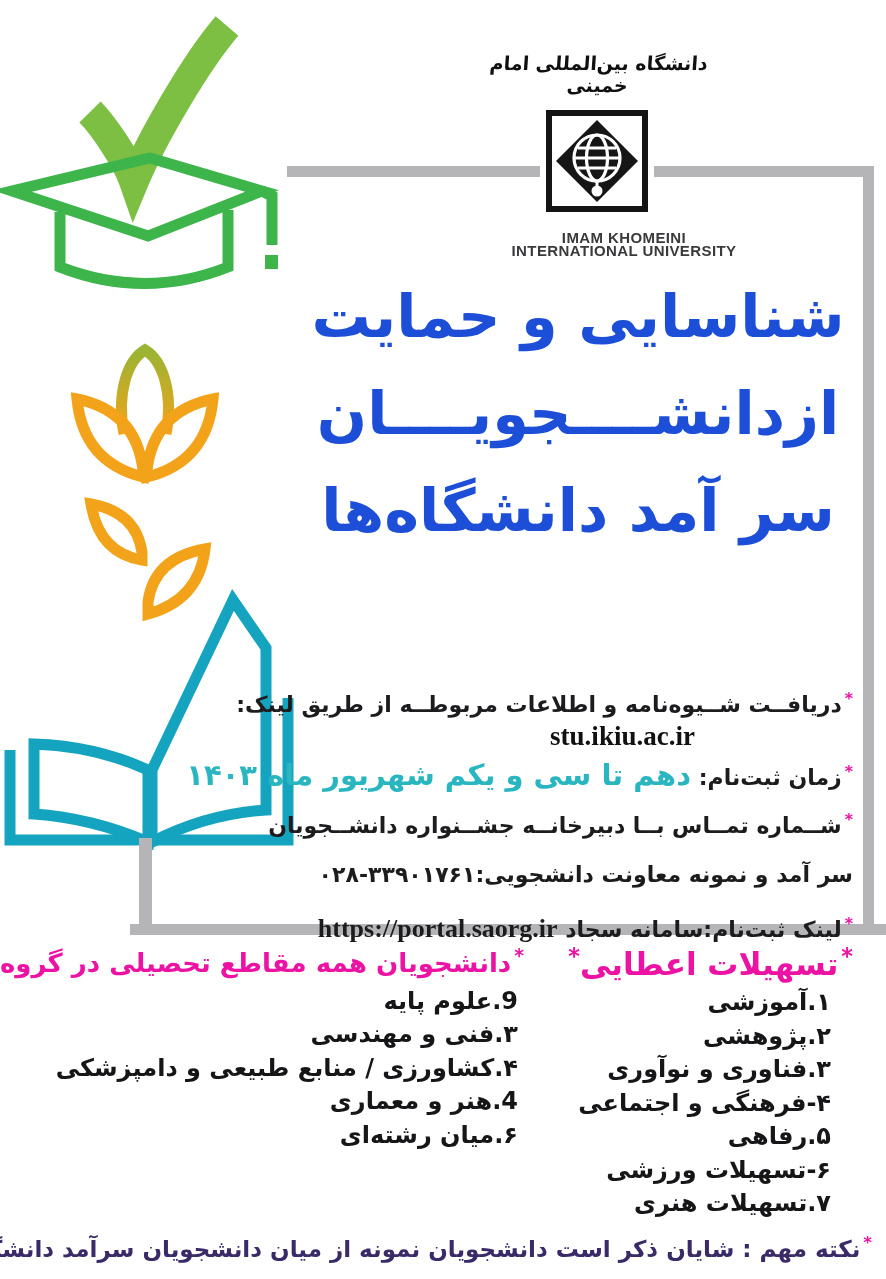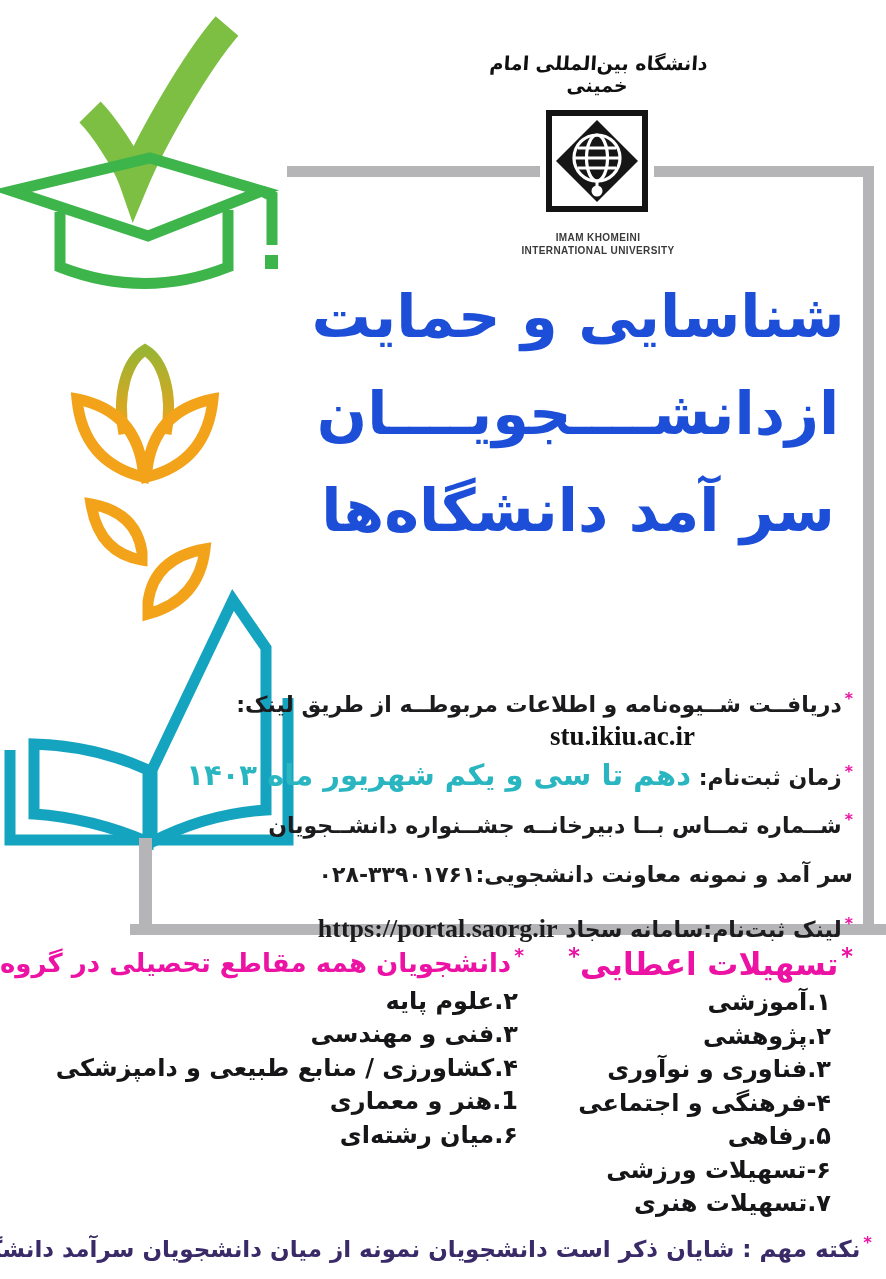--- a/index.html
+++ b/index.html
@@ -14,22 +14,22 @@
 
   .illustration { position:absolute; left:0; top:0; }
 
   .calligraphy {
     position:absolute; left:462px; top:52px; width:272px;
     direction:rtl; text-align:center; font-size:19px; font-weight:bold;
     color:#101010; transform:skewX(-4deg); letter-spacing:-0.5px;
   }
   .emblem { position:absolute; left:540px; top:104px; }
   .uni-name {
-    position:absolute; left:478px; top:231px; width:240px; text-align:center;
-    font-family:"Liberation Sans", sans-serif; font-size:10px; font-weight:bold;
+    position:absolute; left:504px; top:231px; width:240px; text-align:center;
+    font-family:"Liberation Sans", sans-serif; font-size:15px; font-weight:bold;
     color:#3a3a3c; letter-spacing:0.4px; line-height:13px;
   }
 
   .main-title {
     position:absolute; left:298px; top:268px; width:560px;
     direction:rtl; text-align:center; color:#1d4ed8;
     font-weight:bold; font-size:59px; line-height:97px; white-space:nowrap;
   }
   .main-title .t-line { height:97px; }
 
@@ -180,24 +180,24 @@
       <div class="item">۶-تسهیلات ورزشی</div>
       <div class="item">۷.تسهیلات هنری</div>
     </div>
   </div>
 
   <div class="column groups">
     <div class="col-heading">
       <span class="star">*</span><span>دانشجویان همه مقاطع تحصیلی در گروه‌های:</span>
     </div>
     <div class="items">
-      <div class="item">۲.علوم پایه</div>
+      <div class="item">9.علوم پایه</div>
       <div class="item">۳.فنی و مهندسی</div>
       <div class="item">۴.کشاورزی / منابع طبیعی و دامپزشکی</div>
-      <div class="item">1.هنر و معماری</div>
+      <div class="item">4.هنر و معماری</div>
       <div class="item">۶.میان رشته‌ای</div>
     </div>
   </div>
 
   <div class="note">
     <span class="star">*</span><span>نکته مهم : شایان ذکر است دانشجویان نمونه از میان دانشجویان سرآمد دانشگاه انتخاب خواهند شد.</span>
   </div>
 
 </div>
 

